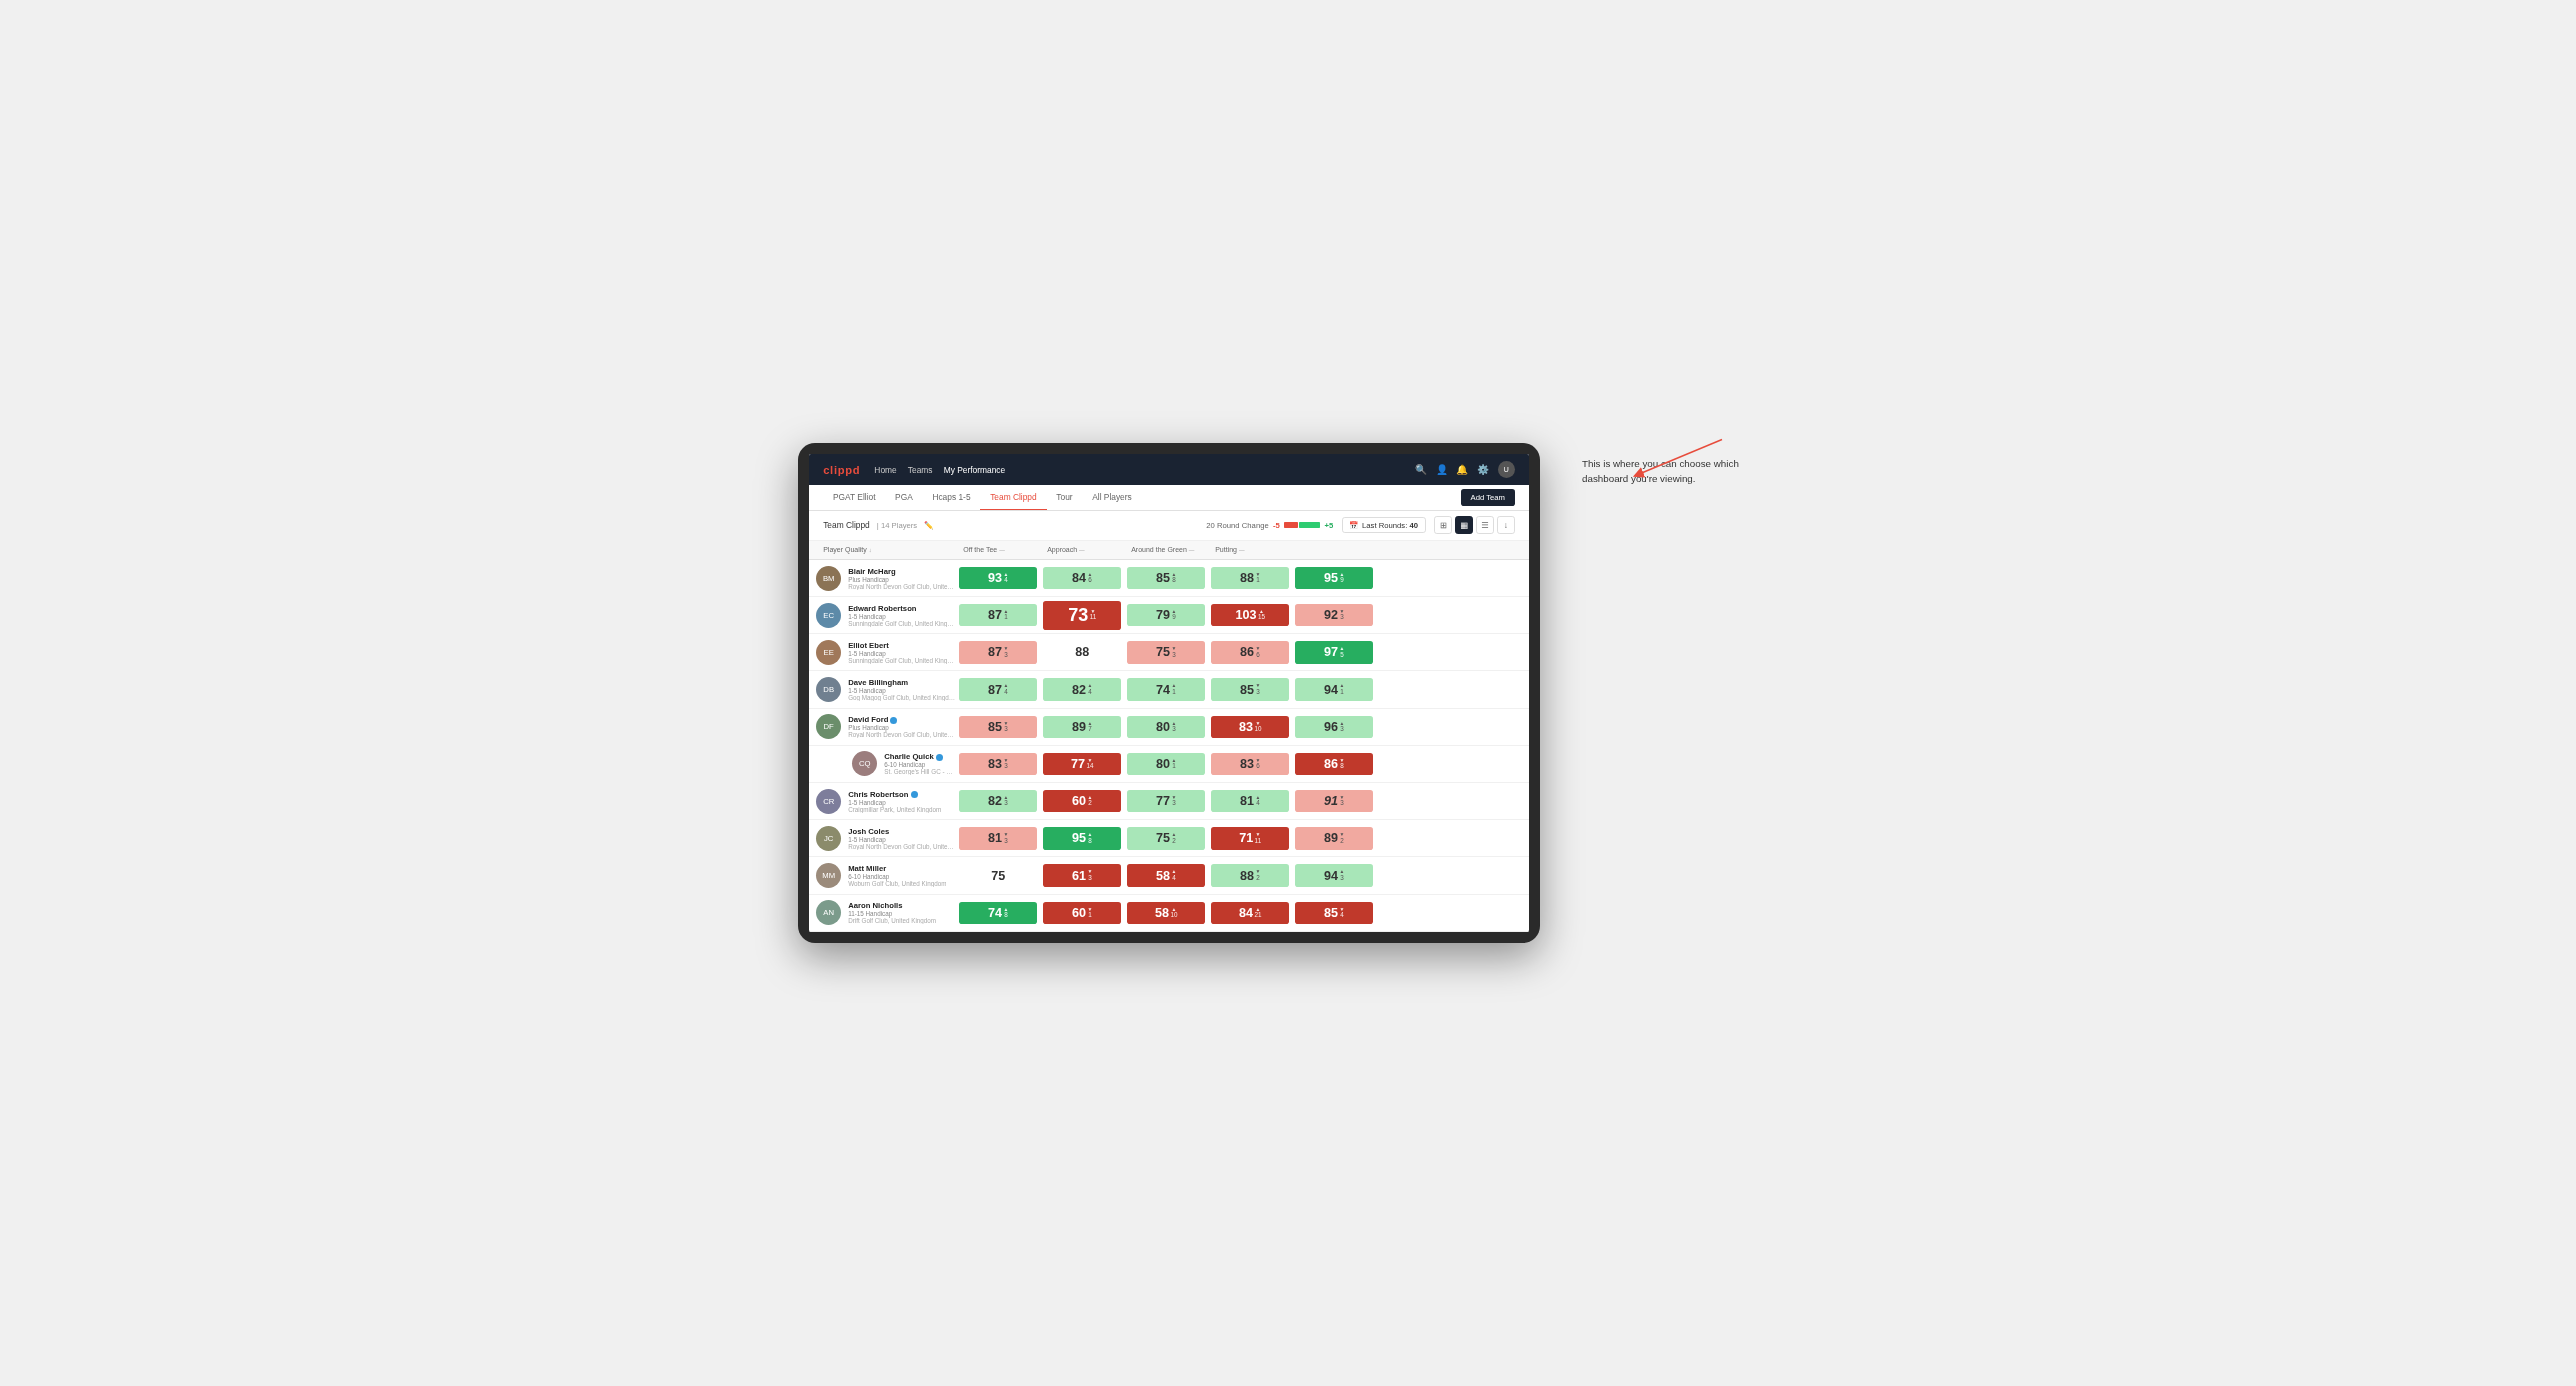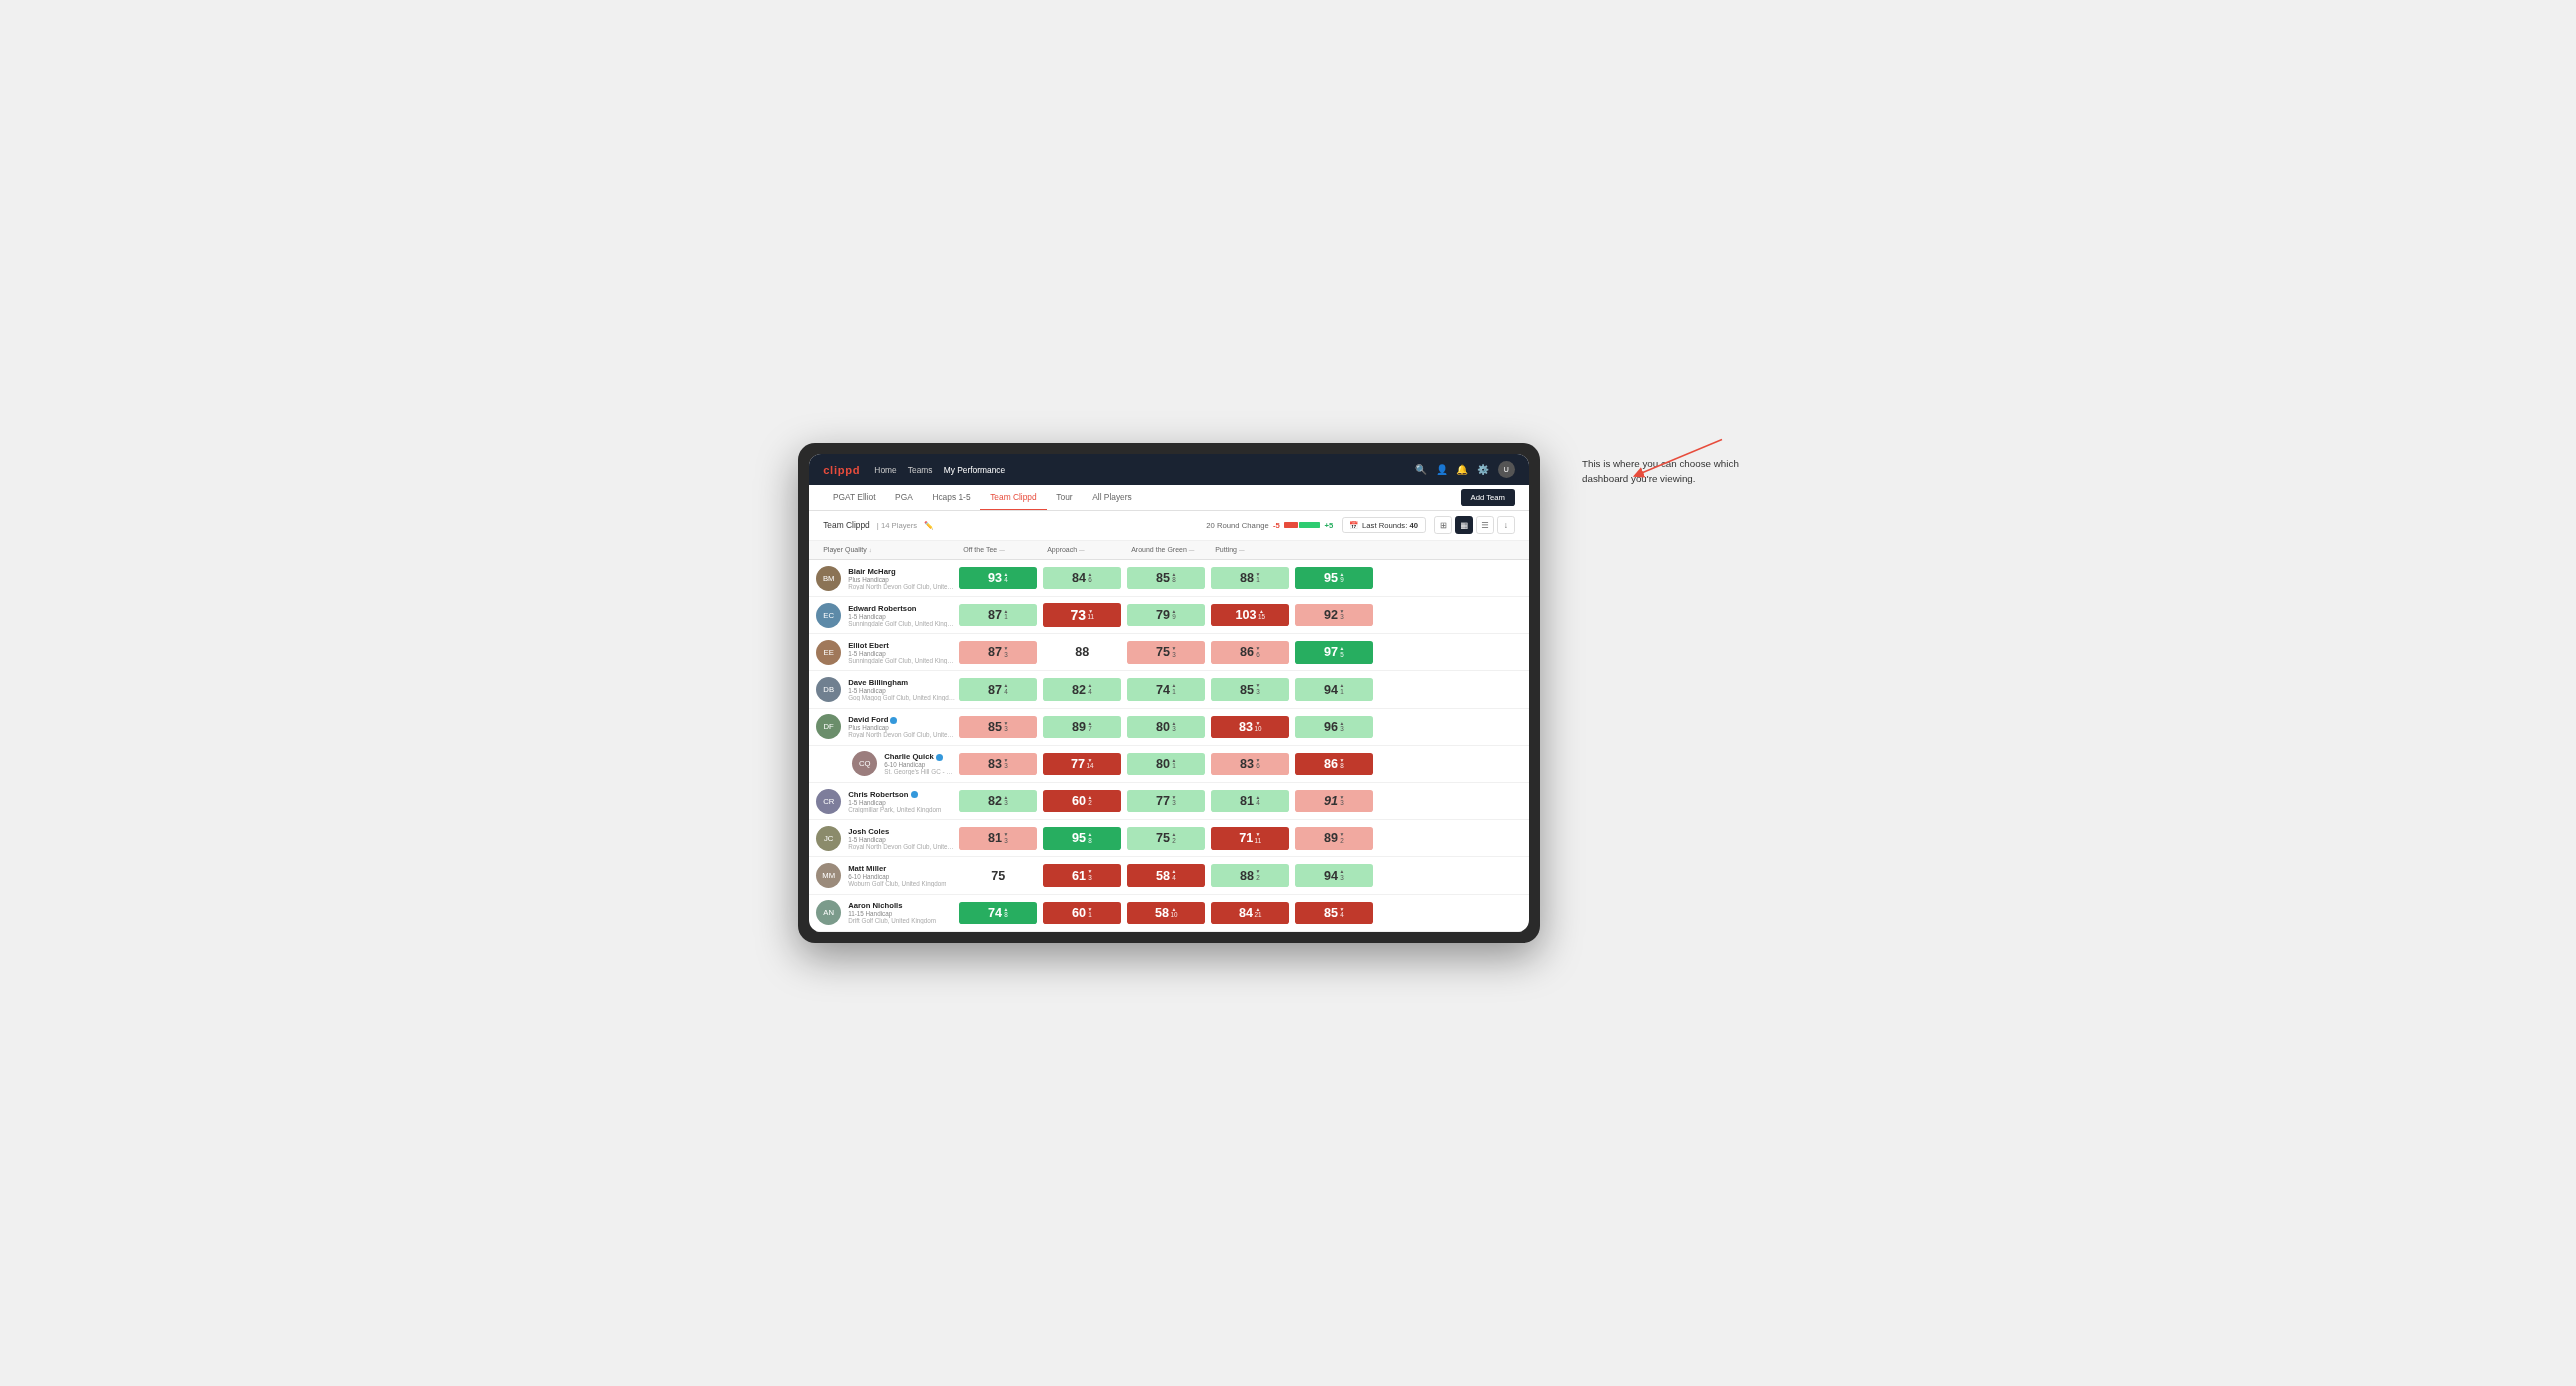--- a/index.html
+++ b/index.html
@@ -26,21 +26,21 @@
       background: #2a2a2a;
       border-radius: 17px;
       padding: 11.2px;
       box-shadow: 0 14px 42px rgba(0,0,0,0.4);
       flex: 1;
       min-width: 0;
     }
 
     .tablet-screen {
       background: #fff;
-      border-radius: 12px;
+      border-radius: 2px;
       overflow: hidden;
     }
 
     
     .nav-bar {
       background: #1a2332;
       display: flex;
       align-items: center;
       padding: 0 14px;
       height: 31px;
@@ -480,21 +480,21 @@
               </div>
             </div>
             <div class="score-cell" style="background: rgb(168, 230, 184); border-radius: 2.8px; margin: 2.8px; padding: 4.2px 2.8px; display: flex; align-items: center; justify-content: center; gap: 1.4px;">
               <span style="font-size: 12.6px; font-weight: 700; color: rgb(51, 51, 51);">87</span>
               <span style="font-size: 6.3px; color: rgb(85, 85, 85); display: flex; flex-direction: column; align-items: center; line-height: 1.1;">
                 <span style="font-size:4.9px;">▲</span>
                 <span>1</span>
               </span>
             </div>
             <div class="score-cell" style="background: rgb(192, 57, 43); border-radius: 2.8px; margin: 2.8px; padding: 4.2px 2.8px; display: flex; align-items: center; justify-content: center; gap: 1.4px;">
-              <span style="font-size: 14px; font-weight: 700; color: rgb(255, 255, 255);">73</span>
+              <span style="font-size: 18px; font-weight: 700; color: rgb(255, 255, 255);">73</span>
               <span style="font-size: 6.3px; color: rgba(255, 255, 255, 0.9); display: flex; flex-direction: column; align-items: center; line-height: 1.1;">
                 <span style="font-size:4.9px;">▼</span>
                 <span>11</span>
               </span>
             </div>
             <div class="score-cell" style="background: rgb(168, 230, 184); border-radius: 2.8px; margin: 2.8px; padding: 4.2px 2.8px; display: flex; align-items: center; justify-content: center; gap: 1.4px;">
               <span style="font-size: 12.6px; font-weight: 700; color: rgb(51, 51, 51);">79</span>
               <span style="font-size: 6.3px; color: rgb(85, 85, 85); display: flex; flex-direction: column; align-items: center; line-height: 1.1;">
                 <span style="font-size:4.9px;">▲</span>
                 <span>9</span>

